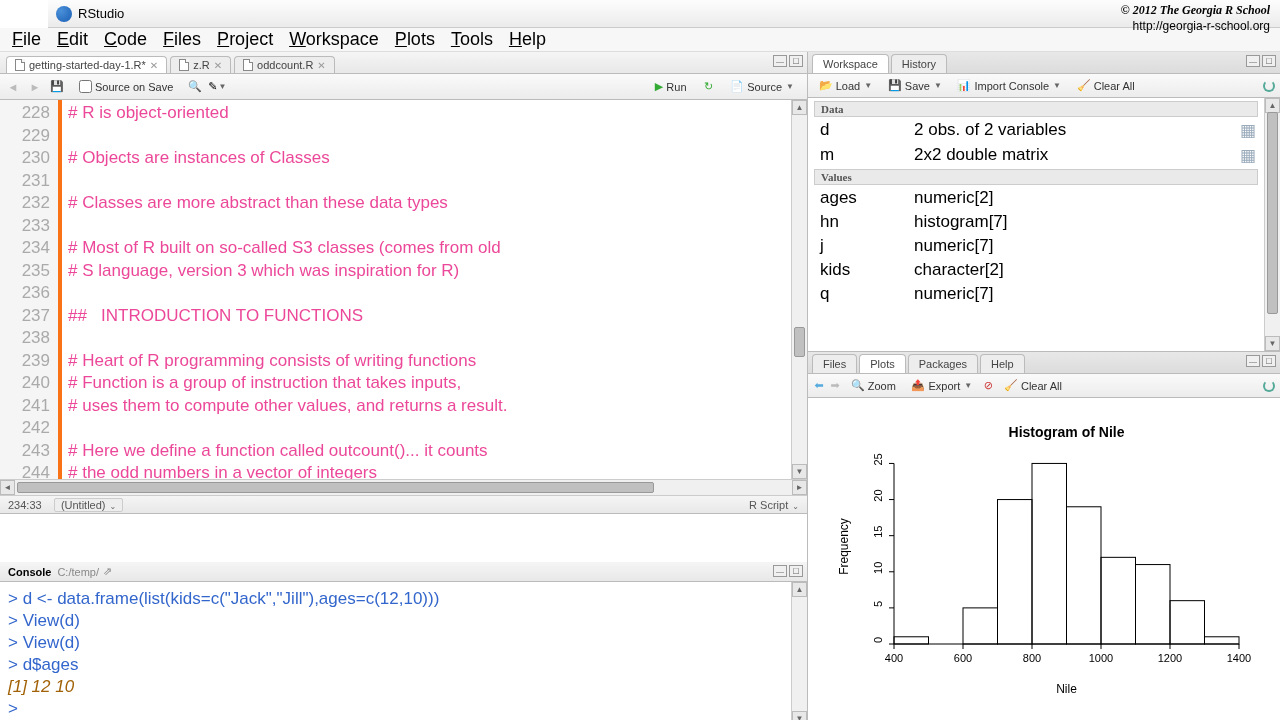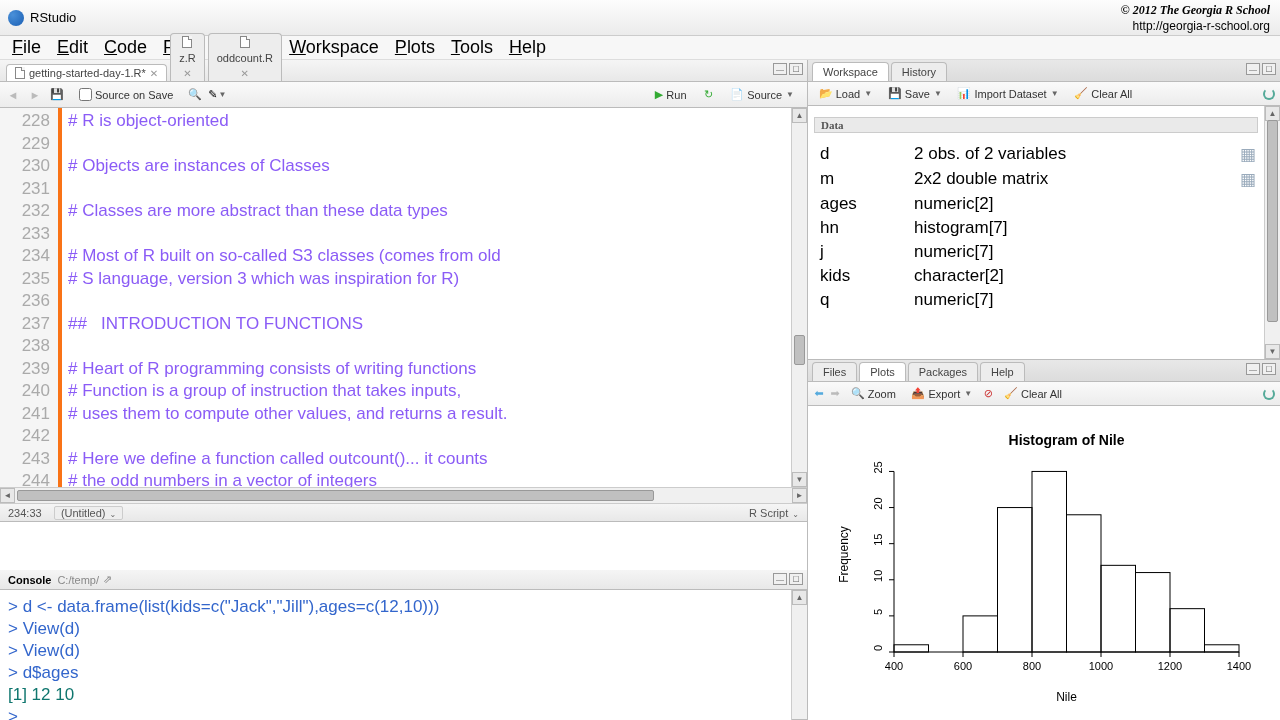--- a/index.html
+++ b/index.html
@@ -1,64 +1,64 @@
 <!DOCTYPE html>
 <html><head>
 <meta charset="utf-8">
 <style>
 * { margin: 0; padding: 0; box-sizing: border-box; font-family: "Segoe UI", Tahoma, sans-serif; }
 body { width: 1280px; height: 720px; overflow: hidden; background: #fff; font-size: 12px; }
-.title-bar { height: 36px; background: linear-gradient(#fdfdfd,#ebebeb); border-bottom: 1px solid #ccc; display: flex; align-items: center; padding: 0 8px; }
+.title-bar { height: 28px; background: linear-gradient(#fdfdfd,#ebebeb); border-bottom: 1px solid #ccc; display: flex; align-items: center; padding: 0 8px; margin-left: 48px; }
 .title-bar .logo { width: 16px; height: 16px; background: radial-gradient(circle at 30% 30%, #4a90d9, #1a5fb4); border-radius: 50%; margin-right: 6px; }
 .title-bar .title { font-size: 13px; }
 .copyright { position: absolute; top: 3px; right: 10px; text-align: right; font-size: 12px; line-height: 1.3; }
 .copyright .line1 { font-family: Georgia, serif; font-style: italic; font-weight: bold; }
 .menu-bar { height: 24px; display: flex; align-items: center; padding: 0 4px; border-bottom: 1px solid #ddd; background: #f7f7f7; }
 .menu-bar > div { padding: 0 8px; font-size: 18px; text-decoration: underline; text-decoration-color: transparent; }
 .menu-bar > div:first-letter { text-decoration: underline; }
 .workspace { display: flex; height: calc(720px - 52px); }
 .left-pane { width: 808px; display: flex; flex-direction: column; border-right: 1px solid #bbb; gap: 20px; }
 .right-pane { flex: 1; display: flex; flex-direction: column; }
 .tabs { height: 22px; background: linear-gradient(#f5f5f5,#e8e8e8); border-bottom: 1px solid #bbb; display: flex; align-items: flex-end; padding-left: 6px; position: relative; }
 .tab { background: #fff; border: 1px solid #bbb; border-bottom: none; border-radius: 4px 4px 0 0; padding: 2px 8px; margin-right: 3px; font-size: 11px; display: flex; align-items: center; gap: 4px; color: #444; }
-.tab.inactive { background: #ededed; flex-direction: column; }
+.tab.inactive { background: #ededed; }
 .tab .close { color: #999; font-size: 10px; }
 .tab .doc-icon { width: 10px; height: 12px; background: #fff; border: 1px solid #888; position: relative; }
 .tab .doc-icon::after { content: ''; position: absolute; top: -1px; right: -1px; width: 3px; height: 3px; background: #f5f5f5; border-left: 1px solid #888; border-bottom: 1px solid #888;}
 .win-ctrls { position: absolute; right: 4px; top: 3px; display: flex; gap: 2px; }
 .win-btn { width: 14px; height: 12px; border: 1px solid #999; background: #f0f0f0; font-size: 8px; display: flex; align-items: center; justify-content: center; color: #666; }
 .toolbar { height: 26px; background: linear-gradient(#fafafa,#ececec); border-bottom: 1px solid #bbb; display: flex; align-items: center; padding: 0 6px; gap: 8px; font-size: 11px; }
 .tb-btn { display: flex; align-items: center; gap: 3px; padding: 2px 6px; border: 1px solid transparent; border-radius: 3px; color: #333; }
 .tb-icon { width: 14px; height: 14px; display: inline-flex; align-items: center; justify-content: center; }
 .tb-sep { flex: 1; }
 .editor { flex: 1; display: flex; font-family: "Courier New", monospace; font-size: 17px; overflow: hidden; position: relative; background: #fff; }
 .gutter { width: 62px; background: #f5f5f5; color: #aaa; text-align: right; padding: 2px 8px 2px 0; line-height: 22.5px; border-right: 4px solid #f97316; }
-.code-area { flex: 1; padding: 2px 0 2px 6px; line-height: 22.5px; color: #8b5cf6; white-space: pre; overflow: hidden; }
+.code-area { flex: 1; padding: 2px 0 2px 6px; line-height: 22.5px; color: #ec4899; white-space: pre; overflow: hidden; }
 .scroll-v { width: 16px; background: #f0f0f0; border-left: 1px solid #ccc; position: relative; }
 .scroll-v .thumb { position: absolute; left: 2px; right: 2px; top: 60%; height: 30px; background: #c0c0c0; border: 1px solid #999; border-radius: 2px; }
 .scroll-v .arrow { position: absolute; left: 0; right: 0; height: 15px; background: #e8e8e8; border: 1px solid #bbb; font-size: 8px; text-align: center; line-height: 13px; color: #666; }
 .scroll-h { height: 16px; background: #f0f0f0; border-top: 1px solid #ccc; display: flex; }
 .scroll-h .arrow { width: 15px; background: #e8e8e8; border: 1px solid #bbb; font-size: 8px; text-align: center; line-height: 13px; color: #666; }
 .scroll-h .track { flex: 1; position: relative; }
 .scroll-h .thumb { position: absolute; top: 2px; bottom: 2px; left: 2px; width: 82%; background: #c0c0c0; border: 1px solid #999; border-radius: 2px; }
 .status { height: 18px; background: linear-gradient(#f5f5f5,#e8e8e8); border-top: 1px solid #ccc; display: flex; align-items: center; padding: 0 8px; font-size: 11px; color: #555; justify-content: space-between; }
 .console { flex: 1; display: flex; flex-direction: column; }
 .console-head { height: 20px; background: linear-gradient(#f5f5f5,#e8e8e8); border-bottom: 1px solid #bbb; display: flex; align-items: center; padding: 0 8px; font-size: 11px; position: relative; margin-top: 28px; }
 .console-head .path { color: #888; margin-left: 6px; }
 .console-body { flex: 1; display: flex; font-family: "Courier New", monospace; font-size: 17px; }
 .console-text { flex: 1; padding: 6px 8px; line-height: 22px; white-space: pre; }
 .console-text .prompt { color: #3366cc; }
-.console-text .out { color: #0f766e; }
+.console-text .out { color: #a16207; font-style: italic; }
 .pane-tabs { height: 22px; background: linear-gradient(#e8e8e8,#dcdcdc); border-bottom: 1px solid #bbb; display: flex; align-items: flex-end; padding-left: 4px; position: relative; }
 .pane-tab { padding: 3px 10px; font-size: 11px; border: 1px solid #bbb; border-bottom: none; border-radius: 4px 4px 0 0; background: #ededed; margin-right: 2px; color: #444; }
 .pane-tab.active { background: #fff; }
 .ws-toolbar { height: 24px; background: linear-gradient(#fafafa,#ececec); border-bottom: 1px solid #bbb; display: flex; align-items: center; padding: 0 4px; gap: 2px; font-size: 11px; }
 .ws-body { flex: 1; overflow: hidden; display: flex; }
 .ws-content { flex: 1; font-family: "Courier New", monospace; font-size: 17px; padding: 2px 6px; }
-.ws-hdr { background: #eaeaea; border: 1px solid #ccc; font-size: 11px; font-family: "Segoe UI"; font-weight: bold; color: #555; padding: 1px 6px; margin: 9px 0; }
+.ws-hdr { background: #eaeaea; border: 1px solid #ccc; font-size: 11px; font-family: "Segoe UI"; font-weight: bold; color: #555; padding: 1px 6px; margin: 1px 0; }
 .ws-row { display: flex; padding: 2px 0; }
 .ws-row .n { width: 100px; padding-left: 6px; }
 .ws-row .v { flex: 1; }
 .ws-row .g { width: 20px; text-align: center; color: #9ab; }
 .upper-right { height: 300px; display: flex; flex-direction: column; border-bottom: 1px solid #bbb; }
 .lower-right { flex: 1; display: flex; flex-direction: column; }
 .plot-area { flex: 1; display: flex; align-items: center; justify-content: center; background: #fff; position: relative; }
 .plot-svg { width: 420px; height: 280px; }
 .editor-pane { height: 462px; display: flex; flex-direction: column; border-bottom: 1px solid #bbb; }
 .drop { font-size: 8px; color: #666; margin-left: 1px; }
@@ -190,40 +190,41 @@
         <div class="pane-tab active">Workspace</div>
           <div class="pane-tab">History</div>
           <div class="win-ctrls">
           <div class="win-btn">—</div>
           <div class="win-btn">☐</div>
         </div>
       </div>
       <div class="ws-toolbar">
         <span class="tb-btn">📂<span>Load</span><span class="drop">▼</span></span>
         <span class="tb-btn">💾<span>Save</span><span class="drop">▼</span></span>
-        <span class="tb-btn">📊<span>Import Dataset</span><span class="drop">▼</span></span>
+        <span class="tb-btn">📊<span>Import Console</span><span class="drop">▼</span></span>
         <span class="tb-btn">🧹<span>Clear All</span></span>
         <div class="tb-sep"></div>
         <span class="tb-icon">
             <span class="refresh-circ"></span>
           </span>
       </div>
       <div class="ws-body">
         <div class="ws-content" id="ws-content">
             <div class="ws-hdr">Data</div>
             <div class="ws-row">
               <div class="n">d</div>
               <div class="v">2 obs. of 2 variables</div>
               <div class="g">▦</div>
             </div>
             <div class="ws-row">
               <div class="n">m</div>
               <div class="v">2x2 double matrix</div>
               <div class="g">▦</div>
             </div>
+            <div class="ws-hdr">Values</div>
             <div class="ws-row">
               <div class="n">ages</div>
               <div class="v">numeric[2]</div>
               <div class="g"></div>
             </div>
             <div class="ws-row">
               <div class="n">hn</div>
               <div class="v">histogram[7]</div>
               <div class="g"></div>
             </div>

